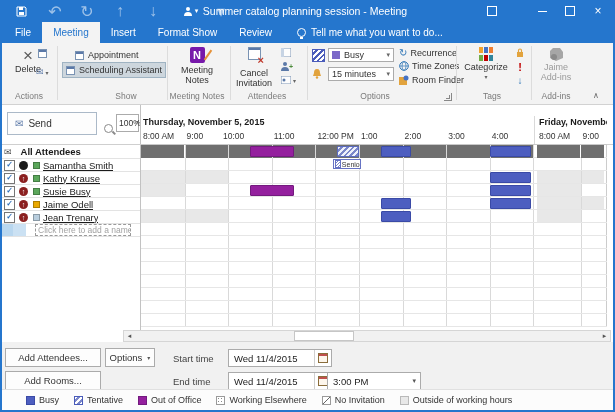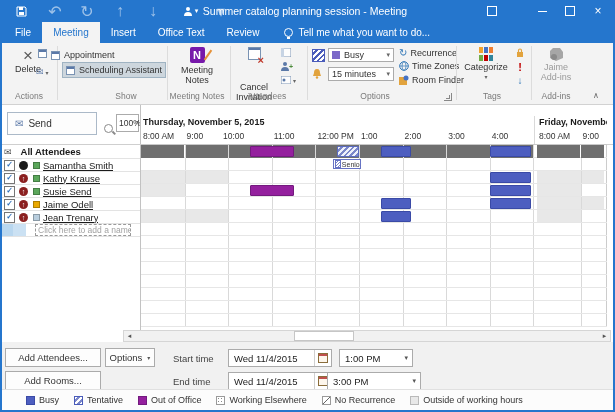--- a/index.html
+++ b/index.html
@@ -147,21 +147,21 @@
         <span class="sq"></span>
       </div>
     <div class="winbtn" style="left:584px">×</div>
   </div>
 
   <div id="tabrow">
 
   <div class="tab">File</div>
       <div class="tab active">Meeting</div>
       <div class="tab">Insert</div>
-      <div class="tab">Office Text</div>
+      <div class="tab">Format Show</div>
       <div class="tab">Review</div>
       <div id="tellme">
         <div class="bulb"></div>
         <div style="display: inline;">Tell me what you want to do...</div>
       </div>
     </div>
 
   <div id="ribbon">
 
     <div class="rbtn2" style="left:6px;top:5px;width:44px">
@@ -171,21 +171,21 @@
     <div class="rbtn" style="left:38px;top:6px">
         <span class="calicon"></span>
       </div>
     <div class="rbtn" style="left:36px;top:24px">
       <span style="font-size:9px;color:#5b79a8">✉</span>
       <span style="font-size:6px;color:#666;margin-left:2px">▾</span>
     </div>
     <div class="grouplbl" style="left:6px;width:46px">Actions</div>
     <div class="rsep" style="left:57px"></div>
 
-    <div class="rbtn" style="left:48px;top:5px;height:14px;padding:0 3px">
+    <div class="rbtn" style="left:72px;top:5px;height:14px;padding:0 3px">
       <span class="calicon"></span>
       <span style="margin-left:4px">Appointment</span>
     </div>
     <div class="rbtn hl" style="left:62px;top:19px;height:14px;padding:0 3px">
       <span class="calicon"></span>
       <span style="margin-left:4px">Scheduling Assistant</span>
     </div>
     <div class="grouplbl" style="left:76px;width:100px">Show</div>
     <div class="rsep" style="left:167px"></div>
 
@@ -196,21 +196,21 @@
       <div style="margin-top:2px"><span>Meeting</span><br><span>Notes</span></div>
     </div>
     <div class="grouplbl" style="left:168px;width:58px">Meeting Notes</div>
     <div class="rsep" style="left:230px"></div>
 
     <div class="rbtn2" style="left:232px;top:4px;width:44px">
       <div style="margin:0 auto;width:16px;height:15px;position:relative">
         <span class="calicon" style="width:13px;height:13px"></span>
         <span style="position:absolute;right:-2px;bottom:-3px;color:#c0392b;font-weight:bold;font-size:11px">×</span>
       </div>
-      <div style="margin-top:20px"><span>Cancel</span><br><span>Invitation</span></div>
+      <div style="margin-top:6px"><span>Cancel</span><br><span>Invitation</span></div>
     </div>
     <div class="rbtn" style="left:281px;top:5px">
       <svg width="10" height="9">
           <rect x="0" y="0" width="10" height="9" fill="#fdfdfd" stroke="#7a93b3"></rect>
           <rect x="0" y="0" width="3" height="9" fill="#c7d4e4"></rect>
         </svg>
     </div>
     <div class="rbtn" style="left:281px;top:19px">
       <span class="person" style="color:#5b79a8"></span>
         <span style="color:#4a8a3a;font-size:7px;font-weight:bold">+</span>
@@ -411,21 +411,21 @@
         <div class="prow">
           <div class="cb">✓</div>
           <div class="badge" style="background: rgb(139, 32, 32);">↑</div>
           <div class="colorsq" style="background: rgb(91, 167, 91);"></div>
           <div class="aname">Kathy Krause</div>
         </div>
         <div class="prow">
           <div class="cb">✓</div>
           <div class="badge" style="background: rgb(139, 32, 32);">↑</div>
           <div class="colorsq" style="background: rgb(91, 167, 91);"></div>
-          <div class="aname">Susie Send</div>
+          <div class="aname">Susie Busy</div>
         </div>
         <div class="prow">
           <div class="cb">✓</div>
           <div class="badge" style="background: rgb(139, 32, 32);">↑</div>
           <div class="colorsq" style="background: rgb(233, 168, 0);"></div>
           <div class="aname">Jaime Odell</div>
         </div>
         <div class="prow">
           <div class="cb">✓</div>
           <div class="badge" style="background: rgb(139, 32, 32);">↑</div>
@@ -454,24 +454,20 @@
     </div>
     <div class="fbtn" style="left:5px;top:29px;width:96px">Add Rooms...</div>
 
     <div class="flabel" style="left:173px;top:11px">Start time</div>
     <div class="fbox" style="left:228px;top:7px;width:104px">
       <span>Wed 11/4/2015</span>
       <span class="dpick">
           <span class="dgrid"></span>
         </span>
     </div>
-    <div class="fbox" style="left:339px;top:7px;width:74px">
-      <span>1:00 PM</span>
-        <span class="car">▾</span>
-    </div>
 
     <div class="flabel" style="left:173px;top:34px">End time</div>
     <div class="fbox" style="left:228px;top:30px;width:104px">
       <span>Wed 11/4/2015</span>
       <span class="dpick">
           <span class="dgrid"></span>
         </span>
     </div>
     <div class="fbox" style="left:327px;top:30px;width:94px">
       <span>3:00 PM</span>
@@ -491,21 +487,21 @@
       <div class="litem">
         <div class="lchip oof"></div>
         <div style="display: inline;">Out of Office</div>
       </div>
       <div class="litem">
         <div class="lchip elsewhere"></div>
         <div style="display: inline;">Working Elsewhere</div>
       </div>
       <div class="litem">
         <div class="lchip noinfo"></div>
-        <div style="display: inline;">No Recurrence</div>
+        <div style="display: inline;">No Invitation</div>
       </div>
       <div class="litem">
         <div class="lchip outside"></div>
         <div style="display: inline;">Outside of working hours</div>
       </div>
     </div>
 
 </div>
 
 </body></html>

